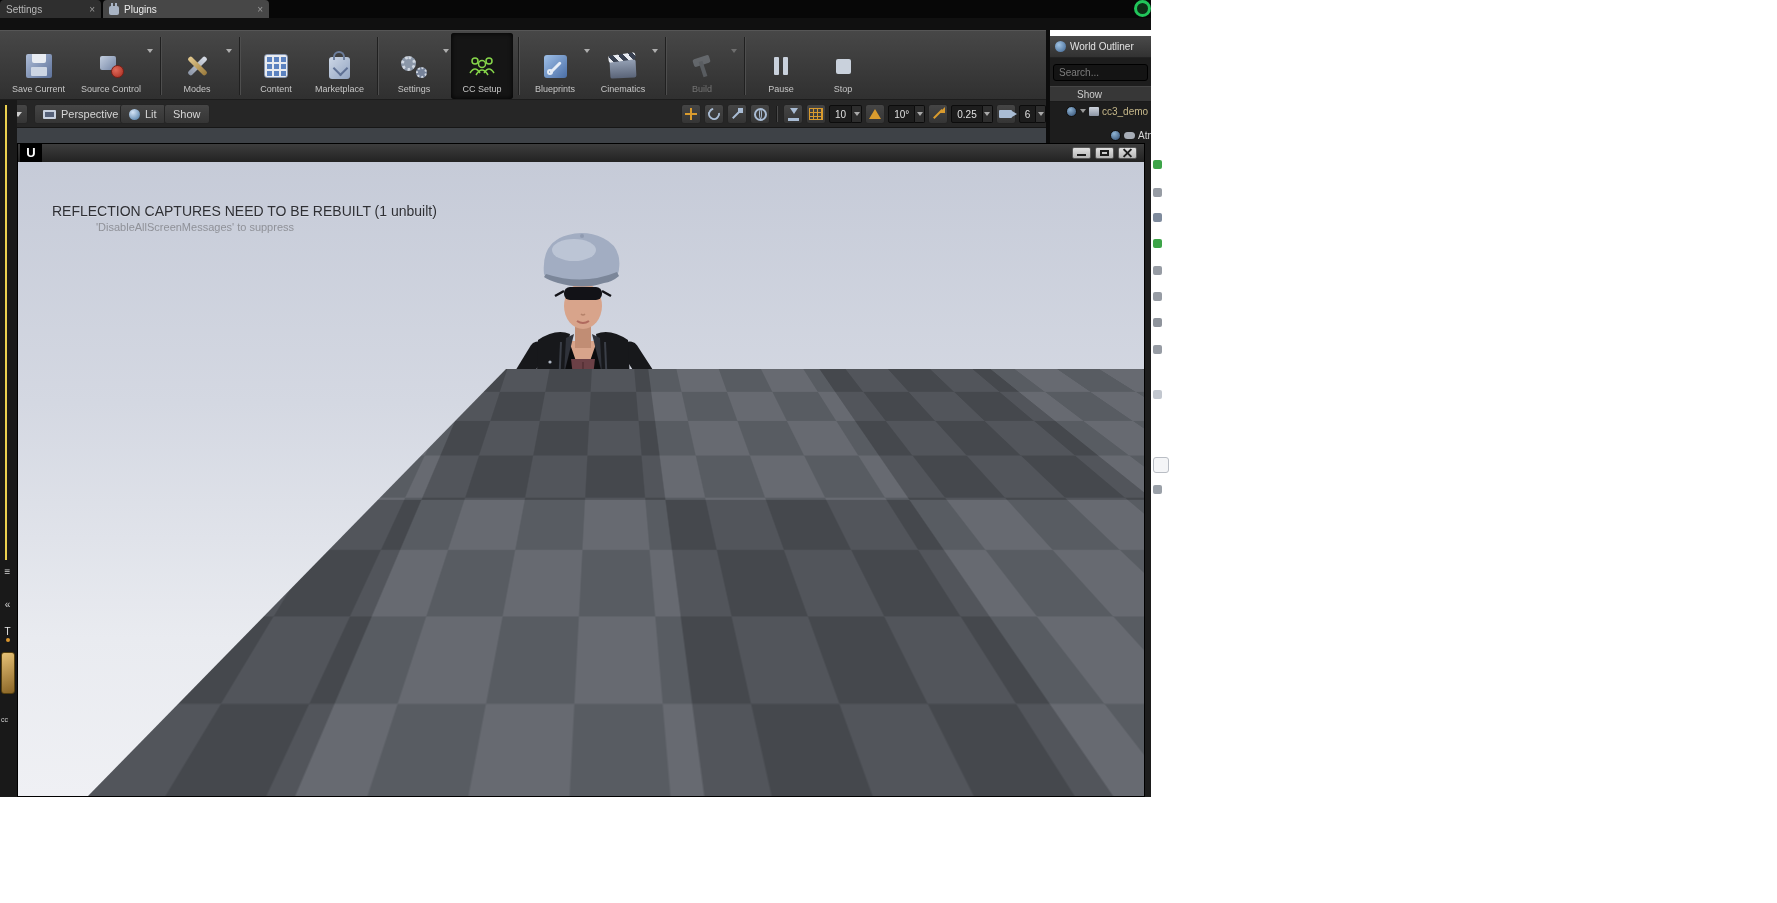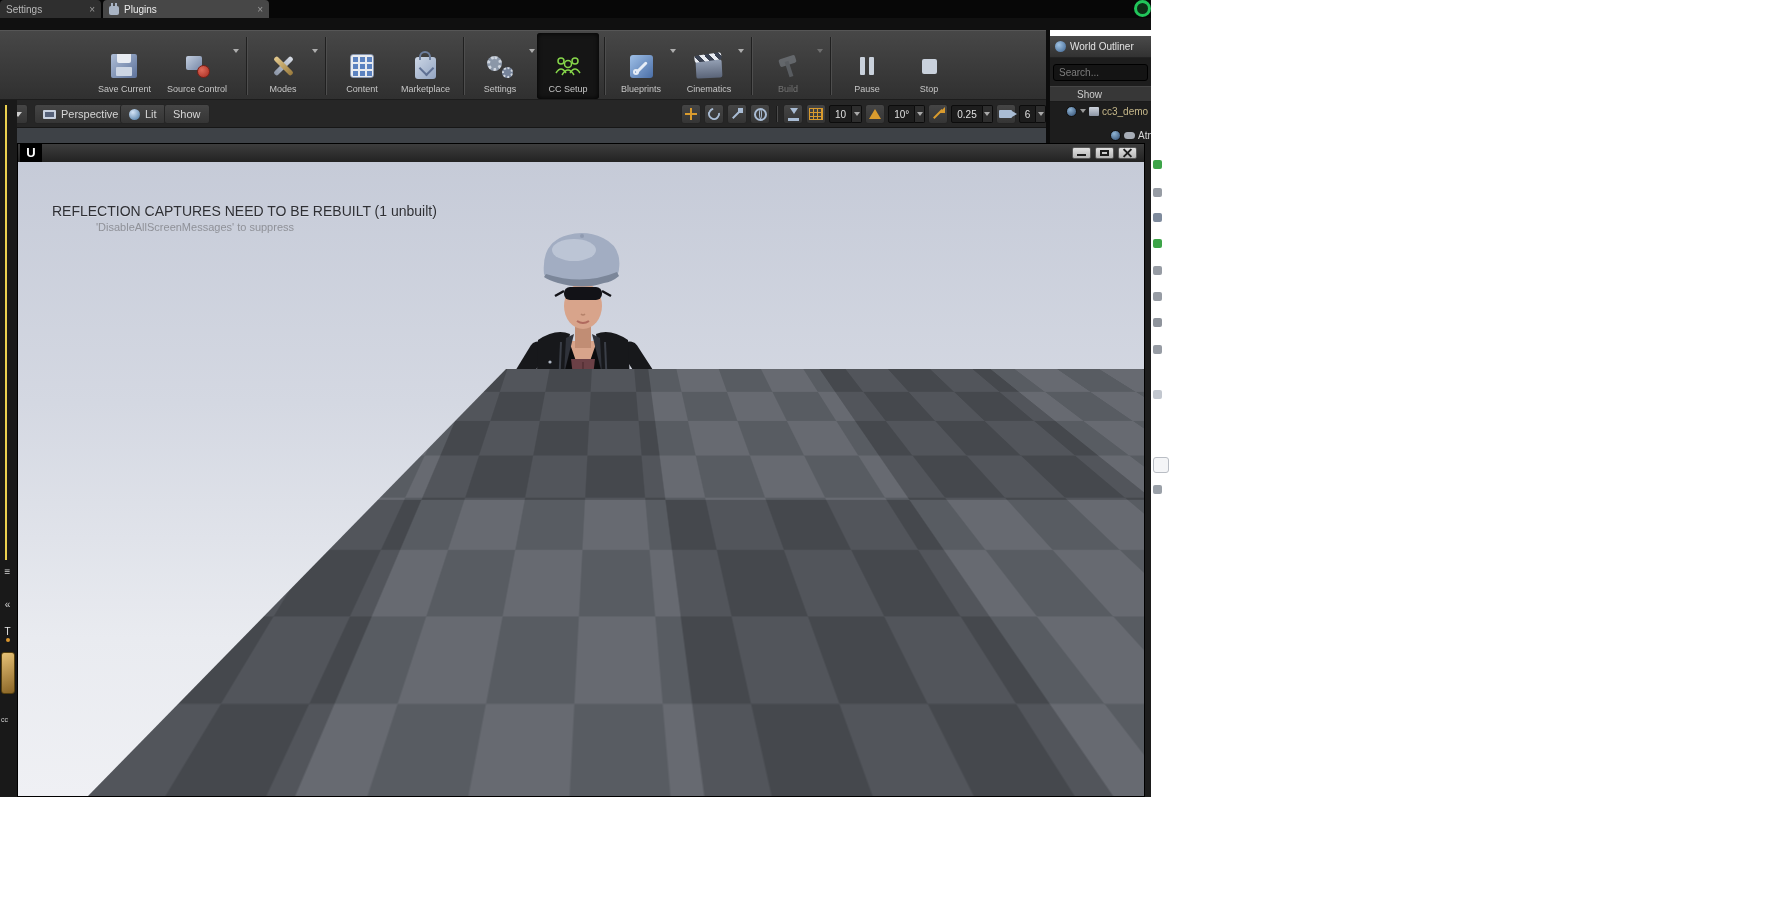--- a/index.html
+++ b/index.html
@@ -12,21 +12,21 @@
   .tab-plugins{left:103px;width:166px;background:#474747;color:#ececec;}
   .tab-label{font-size:10px;flex:1;white-space:nowrap;overflow:hidden;}
   .tab-close{font-size:10px;color:#9a9a9a;}
   .plug-icon{width:10px;height:9px;background:#a9b4c4;border-radius:2px;position:relative;margin-top:2px;flex:none;}
   .plug-icon:before,.plug-icon:after{content:"";position:absolute;top:-3px;width:2px;height:3px;background:#a9b4c4;}
   .plug-icon:before{left:2px}.plug-icon:after{right:2px}
   .status-dot{position:absolute;left:1134px;top:0;width:17px;height:17px;border-radius:50%;border:3px solid #21c55a;background:#0d2e16;box-sizing:border-box;cursor:pointer;}
   .under-tabs{position:absolute;left:0;top:18px;width:1151px;height:12px;background:#101010;}
 
   
-  .toolbar{position:absolute;left:0;top:30px;width:1046px;height:70px;background:linear-gradient(#474747,#303030);border-top:1px solid #565656;border-bottom:1px solid #1c1c1c;box-sizing:border-box;display:flex;align-items:stretch;padding:2px 0 0 4px;justify-content:center;}
+  .toolbar{position:absolute;left:0;top:30px;width:1046px;height:70px;background:linear-gradient(#474747,#303030);border-top:1px solid #565656;border-bottom:1px solid #1c1c1c;box-sizing:border-box;display:flex;align-items:stretch;padding:2px 0 0 4px;}
   .tbtn{position:relative;display:flex;flex-direction:column;align-items:center;justify-content:flex-end;padding:3px 8px 5px;min-width:46px;color:#c6c6c6;cursor:pointer;border-radius:3px;}
   .tbtn.has-caret{padding-right:14px;}
   .ticon-wrap{height:30px;display:flex;align-items:center;justify-content:center;margin-bottom:3px;}
   .tlabel{font-size:9px;white-space:nowrap;}
   .tbtn.active{background:#151515;box-shadow:inset 0 0 5px #000;}
   .tbtn.disabled{opacity:.42;}
   .tsep{width:1px;background:#202020;margin:4px 5px;box-shadow:1px 0 0 #4e4e4e;}
   .tcaret{position:absolute;right:2px;top:16px;width:0;height:0;border-left:3px solid transparent;border-right:3px solid transparent;border-top:4px solid #aeaeae;}
 
   .icon-floppy{width:26px;height:24px;background:linear-gradient(135deg,#aebdd6,#5d729b);border-radius:2px;position:relative;}

